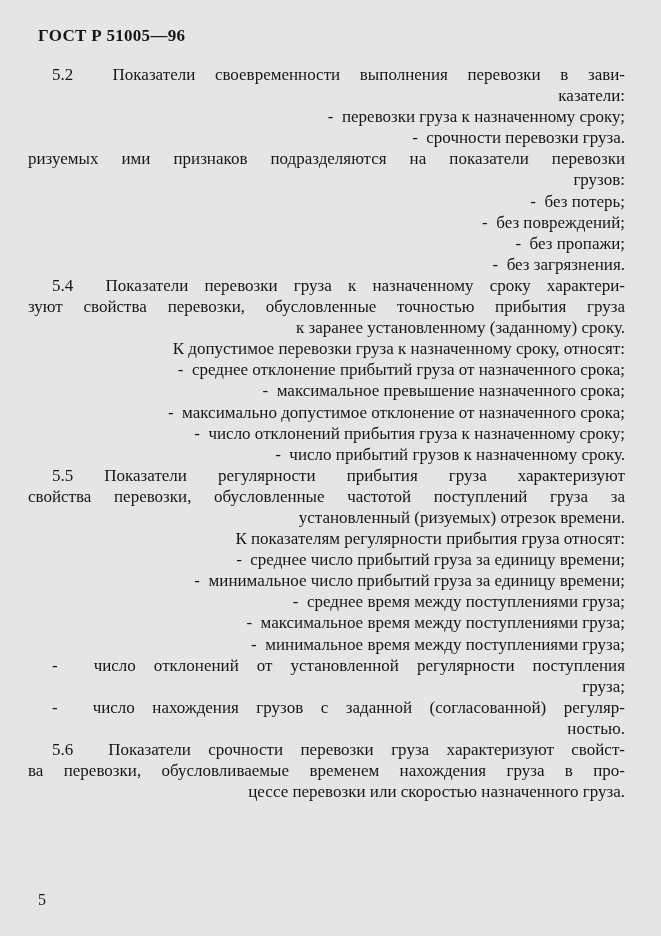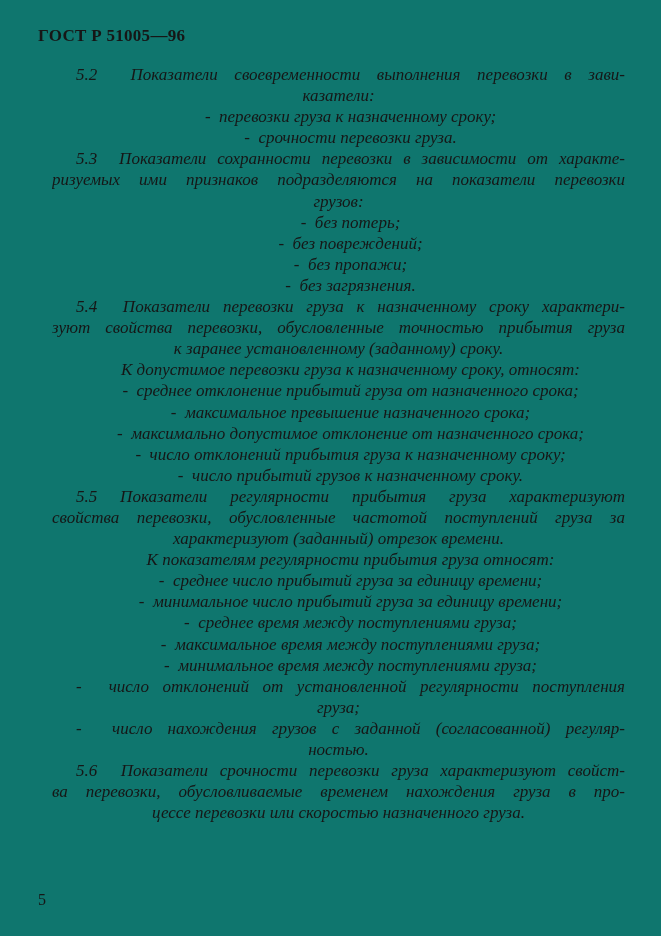--- a/index.html
+++ b/index.html
@@ -1,47 +1,46 @@
 <!DOCTYPE html>
 <html><head>
 <meta charset="utf-8">
 <style>
   * { margin: 0; padding: 0; box-sizing: border-box; }
   html, body { background: #ffffff; }
   .page {
     position: relative;
     width: 661px;
     height: 936px;
-    background: #0f766e;
+    background: #e5e5e5;
     color: #161616;
     font-family: "Liberation Serif", "DejaVu Serif", serif;
     overflow: hidden;
   }
   .header {
     position: absolute;
     left: 38px;
     top: 26px;
     font-size: 17px;
     font-weight: bold;
     letter-spacing: 0.3px;
     white-space: pre;
   }
   .body {
     position: absolute;
-    left: 52px;
+    left: 28px;
     right: 36px;
     top: 64px;
-    font-style: italic;
   }
   .ln {
     font-size: 17px;
     line-height: 21.1px;
     height: 21.1px;
     white-space: pre-wrap;
-    text-align: center;
+    text-align: right;
     overflow: hidden;
   }
   .ln.f { padding-left: 24px; }   
   .ln.d { padding-left: 24px; }   
   .ln.j {
     text-align: justify;
     text-align-last: justify;
     text-justify: inter-word;
   }
   .pagenum {
@@ -56,39 +55,38 @@
 
 <div class="page">
 
   <div class="header">ГОСТ Р 51005—96</div>
 
   <div class="body">
     <div class="ln f j">5.2  Показатели своевременности выполнения перевозки в зави-</div>
     <div class="ln">казатели:</div>
     <div class="ln d">-  перевозки груза к назначенному сроку;</div>
     <div class="ln d">-  срочности перевозки груза.</div>
-    <div class="ln f j">5.3  Показатели сохранности перевозки в зависимости от характе-</div>
     <div class="ln j">ризуемых ими признаков подразделяются на показатели перевозки</div>
     <div class="ln">грузов:</div>
     <div class="ln d">-  без потерь;</div>
     <div class="ln d">-  без повреждений;</div>
     <div class="ln d">-  без пропажи;</div>
     <div class="ln d">-  без загрязнения.</div>
     <div class="ln f j">5.4  Показатели перевозки груза к назначенному сроку характери-</div>
     <div class="ln j">зуют свойства перевозки, обусловленные точностью прибытия груза</div>
     <div class="ln">к заранее установленному (заданному) сроку.</div>
     <div class="ln f">К допустимое перевозки груза к назначенному сроку, относят:</div>
     <div class="ln d">-  среднее отклонение прибытий груза от назначенного срока;</div>
     <div class="ln d">-  максимальное превышение назначенного срока;</div>
     <div class="ln d">-  максимально допустимое отклонение от назначенного срока;</div>
     <div class="ln d">-  число отклонений прибытия груза к назначенному сроку;</div>
     <div class="ln d">-  число прибытий грузов к назначенному сроку.</div>
     <div class="ln f j">5.5 Показатели регулярности прибытия груза характеризуют</div>
     <div class="ln j">свойства перевозки, обусловленные частотой поступлений груза за</div>
-    <div class="ln">характеризуют (заданный) отрезок времени.</div>
+    <div class="ln">установленный (ризуемых) отрезок времени.</div>
     <div class="ln f">К показателям регулярности прибытия груза относят:</div>
     <div class="ln d">-  среднее число прибытий груза за единицу времени;</div>
     <div class="ln d">-  минимальное число прибытий груза за единицу времени;</div>
     <div class="ln d">-  среднее время между поступлениями груза;</div>
     <div class="ln d">-  максимальное время между поступлениями груза;</div>
     <div class="ln d">-  минимальное время между поступлениями груза;</div>
     <div class="ln d j">-  число отклонений от установленной регулярности поступления</div>
     <div class="ln">груза;</div>
     <div class="ln d j">-  число нахождения грузов с заданной (согласованной) регуляр-</div>
     <div class="ln">ностью.</div>

